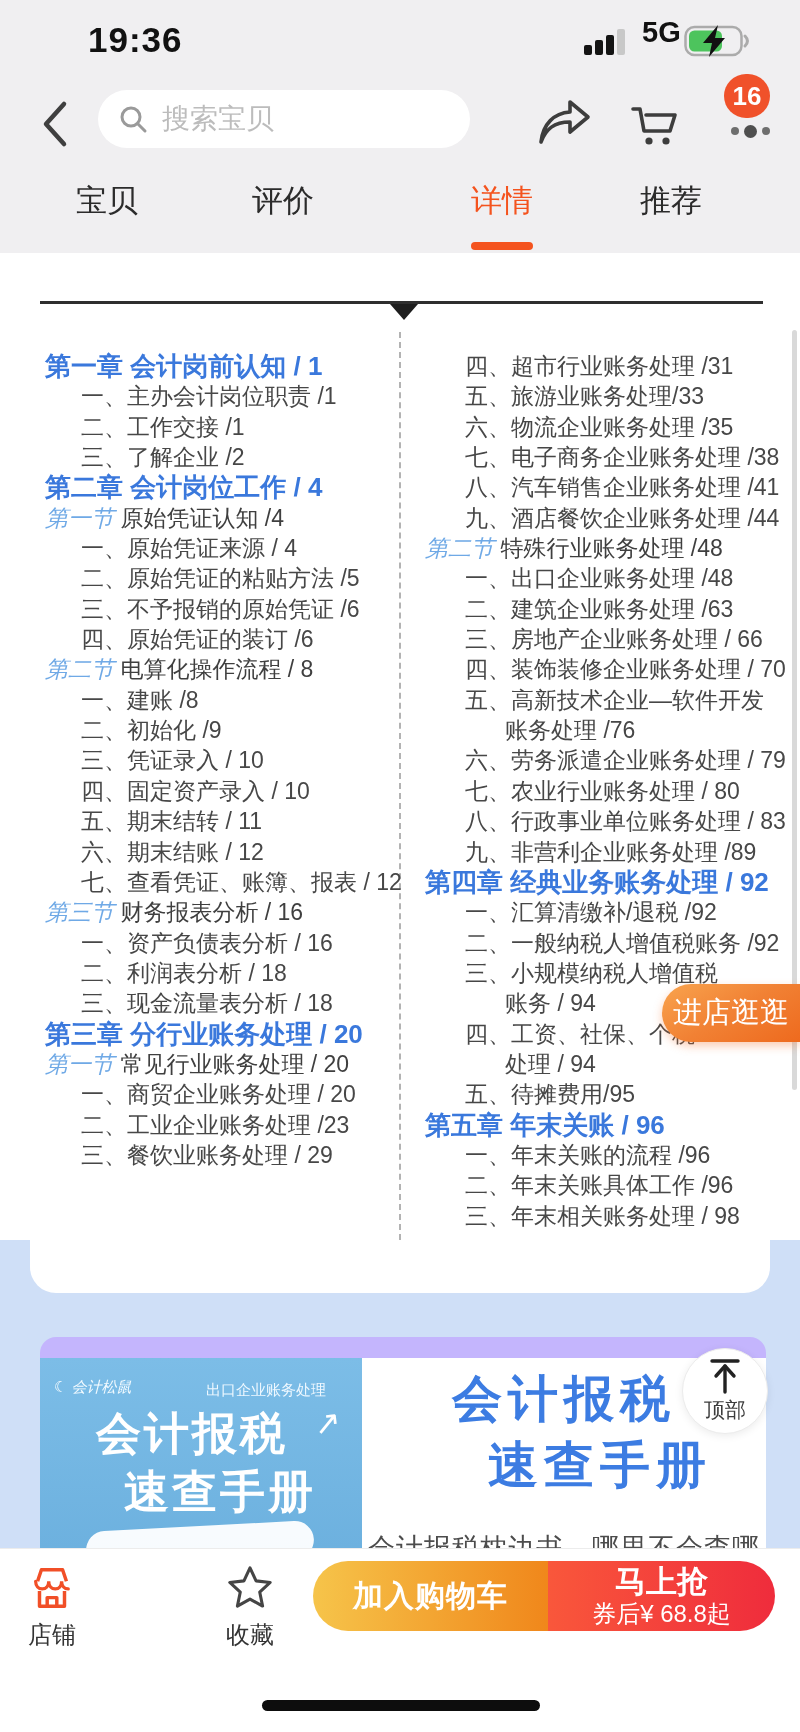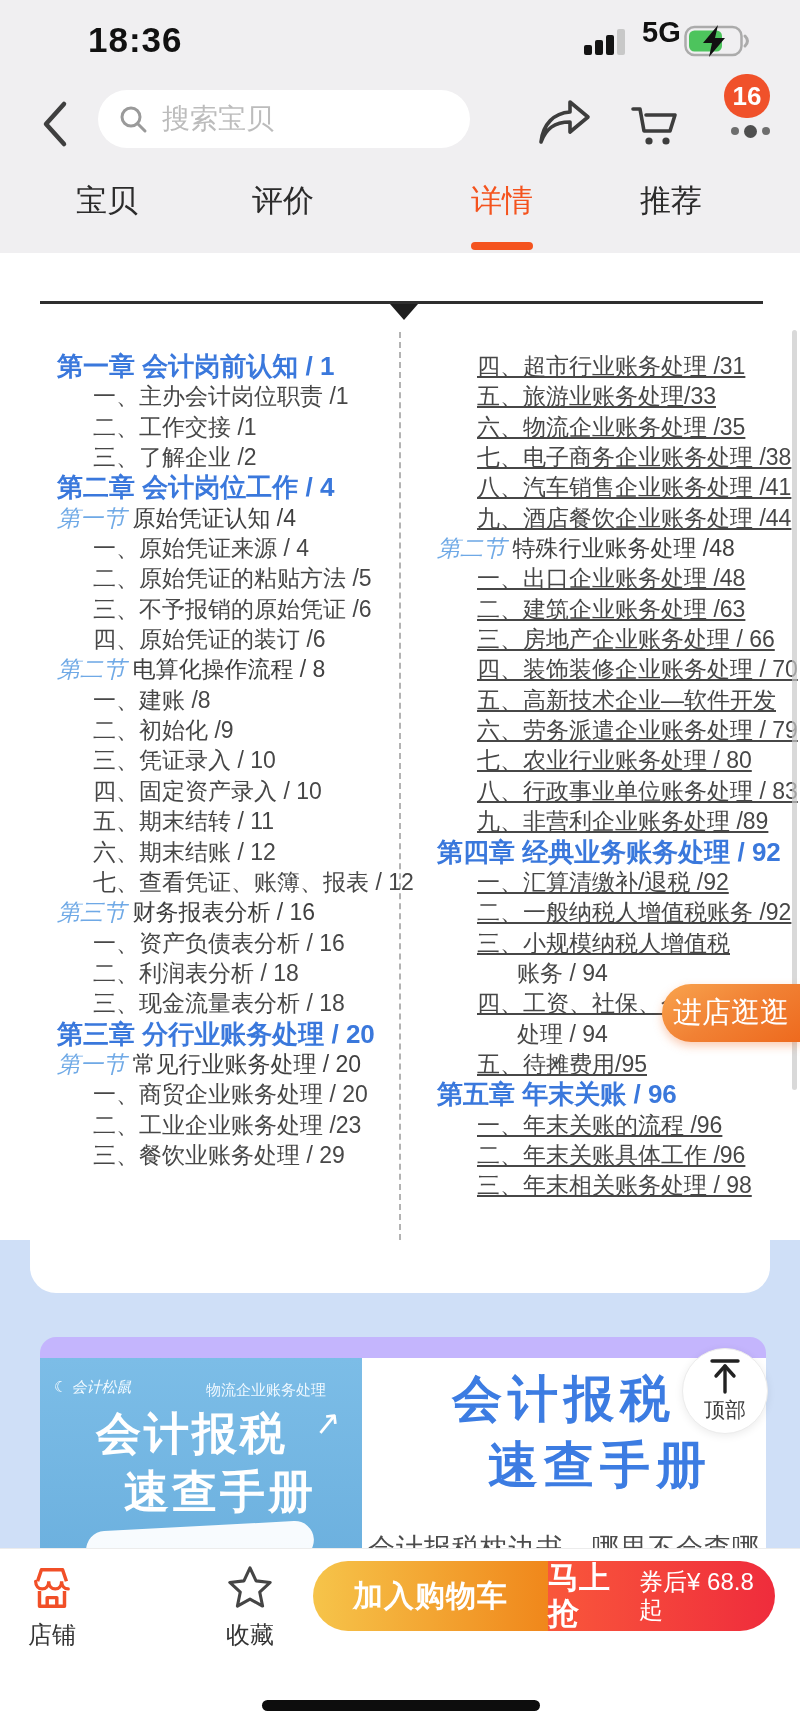--- a/index.html
+++ b/index.html
@@ -26,26 +26,26 @@
   
   .page-white{left:0;top:253px;width:800px;height:1040px;background:#fff;}
   .blue-bg{left:0;top:1240px;width:800px;height:492px;background:#cfdff7;}
   .toc-card{left:30px;top:253px;width:740px;height:1040px;background:#fff;border-radius:0 0 26px 26px;}
   .rule{left:40px;top:301px;width:723px;height:3px;background:#2f2f2f;}
   .rule-tri{left:390px;top:304px;width:0;height:0;border-left:14px solid transparent;border-right:14px solid transparent;border-top:16px solid #1e1e1e;}
   .col-divider{left:399px;top:332px;height:908px;width:0;border-left:2px dashed #b3b3b3;}
   .toc-col{top:351px;}
   .toc-col.left{left:45px;width:352px;}
   .toc-col.right{left:425px;width:360px;}
-  .toc-line{height:30.35px;line-height:30.35px;white-space:nowrap;font-size:23px;color:#474747;margin-left:12px;}
+  .toc-line{height:30.35px;line-height:30.35px;white-space:nowrap;font-size:23px;color:#474747;}
   .toc-line.chapter{font-size:26px;font-weight:700;color:#3a78dc;}
   .toc-line.section .sec-label{color:#6fa9e6;font-style:italic;}
   .toc-line.section{color:#3f3f3f;}
   .toc-line.item{padding-left:36px;}
-  .toc-col.right .toc-line.item{padding-left:40px;text-decoration:underline;}
+  .toc-col.right .toc-line.item{padding-left:40px;}
   .toc-line.cont{padding-left:80px;}
   .scrollbar{left:792px;top:330px;width:5px;height:760px;background:#c9c9c9;border-radius:3px;opacity:.7;}
 
   
   .store-pill{left:662px;top:984px;width:138px;height:58px;border-radius:29px 0 0 29px;background:linear-gradient(150deg,#f9a44e 0%,#f18134 50%,#ee6a1e 100%);color:#fff;font-size:29px;display:flex;align-items:center;justify-content:center;box-shadow:0 4px 10px rgba(240,110,40,.35);}
 
   
   .prod-card{left:40px;top:1337px;width:726px;height:211px;background:#c4b5fd;border-radius:16px 16px 0 0;overflow:hidden;}
   .cover{left:0;top:21px;width:322px;height:190px;background:linear-gradient(180deg,#7cbde7,#6db1df);}
   .cover-brand{left:14px;top:20px;font-size:15px;color:#f4fbff;font-style:italic;}
@@ -62,33 +62,33 @@
   
   .top-btn{left:682px;top:1348px;width:84px;height:84px;border-radius:50%;background:#fff;border:1px solid #ececec;box-shadow:0 2px 8px rgba(0,0,0,.08);display:flex;flex-direction:column;align-items:center;justify-content:center;gap:2px;}
   .top-btn-label{font-size:21px;color:#3c3c3c;}
 
   
   .bottom-bar{left:0;top:1548px;width:800px;height:184px;background:#fff;border-top:1px solid #ececec;}
   .bb-item{top:14px;width:64px;display:flex;flex-direction:column;align-items:center;gap:6px;}
   .bb-label{font-size:24px;color:#333;}
   .cta{left:313px;top:12px;width:462px;height:70px;border-radius:43px;overflow:hidden;display:flex;}
   .cta-left{width:235px;height:100%;background:linear-gradient(90deg,#f6c44a,#f0871b);color:#fff;font-size:30px;font-weight:700;display:flex;align-items:center;justify-content:center;letter-spacing:1px;}
-  .cta-right{width:227px;height:100%;background:linear-gradient(90deg,#f9573b,#ef2c3c);color:#fff;display:flex;align-items:center;justify-content:center;line-height:1.15;}
+  .cta-right{width:227px;height:100%;background:linear-gradient(90deg,#f9573b,#ef2c3c);color:#fff;display:flex;flex-direction:column;align-items:center;justify-content:center;line-height:1.15;}
   .cta-right .big{font-size:31px;font-weight:700;}
   .cta-right .small{font-size:24px;}
   .home-bar{left:262px;top:151px;width:278px;height:11px;border-radius:6px;background:#0d0d0d;}
 </style>
 </head>
 <body>
 
 <div id="screen">
 
   <div class="abs top-chrome"></div>
 
-  <div class="abs time">18:36</div>
+  <div class="abs time">19:36</div>
   <svg class="abs" style="left:584px;top:26px" width="44" height="30" viewBox="0 0 44 30">
     <rect x="0" y="19" width="8" height="10" rx="2" fill="#141414"></rect>
     <rect x="11" y="14" width="8" height="15" rx="2" fill="#141414"></rect>
     <rect x="22" y="9" width="8" height="20" rx="2" fill="#141414"></rect>
     <rect x="33" y="3" width="8" height="26" rx="2" fill="#c8c8c8"></rect>
   </svg>
   <div class="abs net">5G</div>
   <svg class="abs" style="left:684px;top:24px" width="70" height="34" viewBox="0 0 70 34">
     <rect x="1.5" y="3" width="56" height="28" rx="9" fill="none" stroke="#ababab" stroke-width="2.5"></rect>
     <rect x="5" y="6.5" width="33" height="21" rx="5.5" fill="#4dc45d"></rect>
@@ -168,20 +168,21 @@
       <div class="toc-line item">六、物流企业账务处理 /35</div>
       <div class="toc-line item">七、电子商务企业账务处理 /38</div>
       <div class="toc-line item">八、汽车销售企业账务处理 /41</div>
       <div class="toc-line item">九、酒店餐饮企业账务处理 /44</div>
       <div class="toc-line section"><span class="sec-label">第二节</span> 特殊行业账务处理 /48</div>
       <div class="toc-line item">一、出口企业账务处理 /48</div>
       <div class="toc-line item">二、建筑企业账务处理 /63</div>
       <div class="toc-line item">三、房地产企业账务处理 / 66</div>
       <div class="toc-line item">四、装饰装修企业账务处理 / 70</div>
       <div class="toc-line item">五、高新技术企业—软件开发</div>
+      <div class="toc-line cont">账务处理 /76</div>
       <div class="toc-line item">六、劳务派遣企业账务处理 / 79</div>
       <div class="toc-line item">七、农业行业账务处理 / 80</div>
       <div class="toc-line item">八、行政事业单位账务处理 / 83</div>
       <div class="toc-line item">九、非营利企业账务处理 /89</div>
       <div class="toc-line chapter">第四章 经典业务账务处理 / 92</div>
       <div class="toc-line item">一、汇算清缴补/退税 /92</div>
       <div class="toc-line item">二、一般纳税人增值税账务 /92</div>
       <div class="toc-line item">三、小规模纳税人增值税</div>
       <div class="toc-line cont">账务 / 94</div>
       <div class="toc-line item">四、工资、社保、个税</div>
@@ -192,21 +193,21 @@
       <div class="toc-line item">二、年末关账具体工作 /96</div>
       <div class="toc-line item">三、年末相关账务处理 / 98</div>
     </div>
   <div class="abs scrollbar"></div>
 
   <div class="abs store-pill">进店逛逛</div>
 
   <div class="abs prod-card">
     <div class="abs cover">
       <div class="abs cover-brand">☾ 会计松鼠</div>
-      <div class="abs cover-tag">物流企业账务处理</div>
+      <div class="abs cover-tag">出口企业账务处理</div>
       <div class="abs cover-t1">会计报税</div>
       <div class="abs cover-arrow">↗</div>
       <div class="abs cover-t2">速查手册</div>
       <div class="abs cover-ribbon"></div>
     </div>
     <div class="abs panel">
       <div class="abs p-t1">会计报税</div>
       <div class="abs p-t2">速查手册</div>
       <div class="abs p-sub">会计报税枕边书　哪里不会查哪里</div>
     </div>

